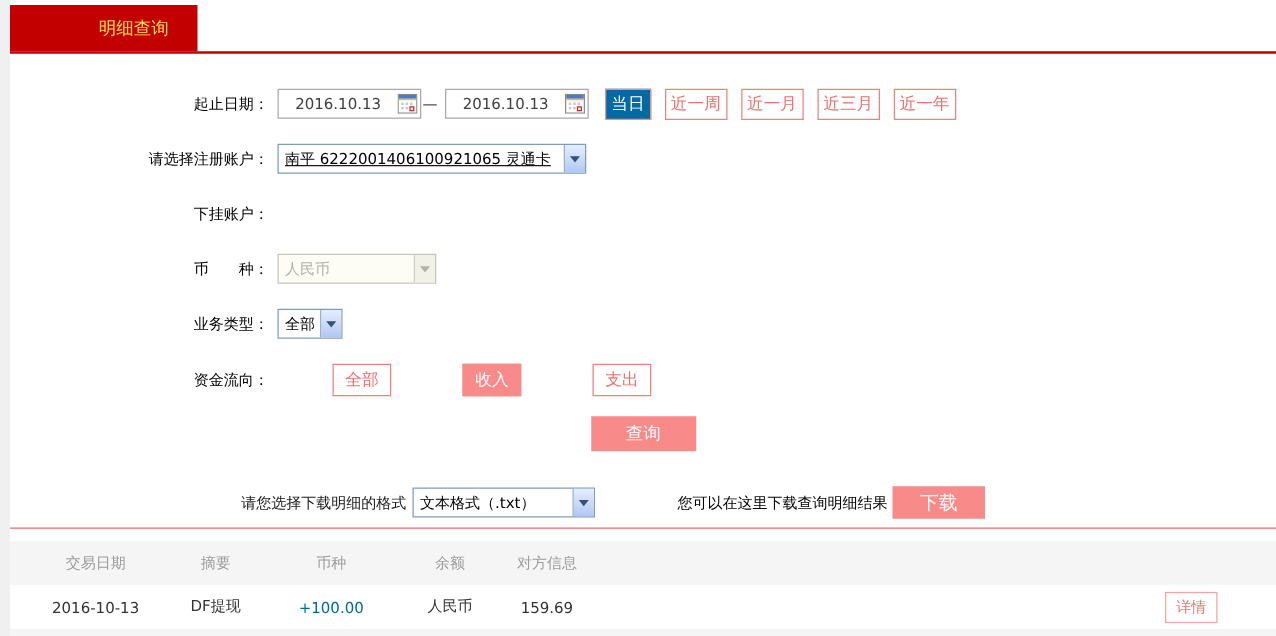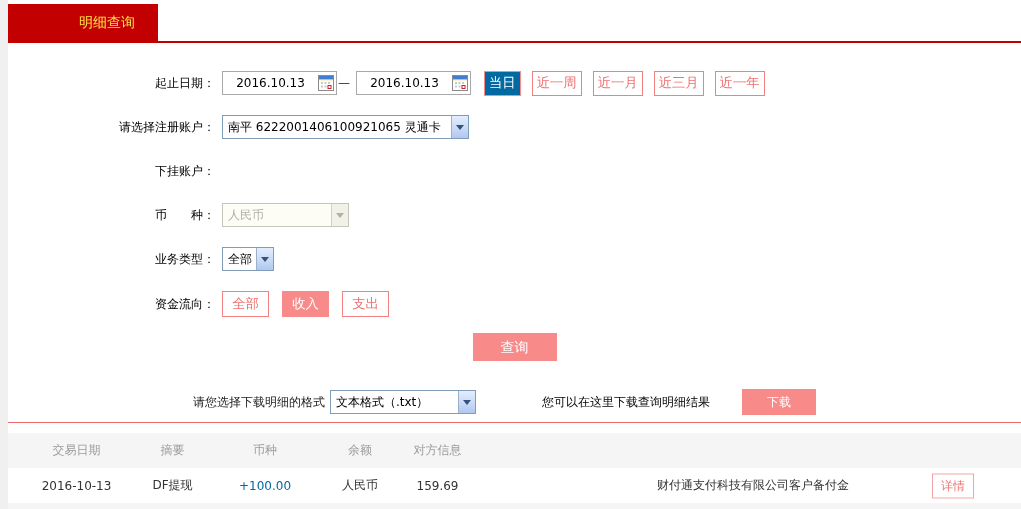--- a/index.html
+++ b/index.html
@@ -17,30 +17,30 @@
   .tab-active {
     width: 150px; height: 37px; background: #c30000; color: #fde047;
     font-size: 14px; display: flex; align-items: center; justify-content: center;
     cursor: pointer;
     padding-left: 48px;
   }
 
   
   .form { padding-top: 28px; }
   .frow { display: flex; align-items: center; height: 24px; margin-bottom: 20px; }
-  .frow.tall { height: 26px; margin-bottom: 0; }
+  .frow.tall { height: 26px; margin-bottom: 0; gap: 44px; }
   .flabel { width: 207px; text-align: right; white-space: pre; color: #000; }
 
   .datebox {
     width: 115px; height: 24px; border: 1px solid #a9a9a9; background: #fff;
     display: flex; align-items: center; margin-left: 7px;
   }
   .datebox input {
     border: none; outline: none; flex: 1; min-width: 0; height: 100%;
-    font-family: inherit; font-size: 12px; text-align: center; color: #000000;
+    font-family: inherit; font-size: 12px; text-align: center; color: #404040;
     background: transparent;
   }
   .cal { width: 16px; height: 16px; margin-right: 2px; flex: 0 0 auto; cursor: pointer; }
   .dash { margin: 0 6px 0 1px; color: #333; }
 
   .qbtn {
     height: 25px; padding: 0 4px; margin-left: 11px;
     background: #fff; border: 1px solid #f28080; color: #ef6f6f;
     display: inline-flex; align-items: center; cursor: pointer;
   }
@@ -57,21 +57,21 @@
     background: linear-gradient(#e3edfd 0%, #c7d8f6 60%, #b0c7f2 100%);
     border-left: 1px solid #9ab0cc;
     display: flex; align-items: center; justify-content: center;
   }
   .tri { width: 0; height: 0; border-left: 4px solid transparent; border-right: 4px solid transparent; border-top: 5px solid #33527d; }
   .select.disabled { border-color: #c6c6bd; background: #fdfdf6; cursor: default; }
   .select.disabled .select-value { color: #b0b0a8; }
   .select.disabled .select-arrow { background: #f1f1e8; border-left-color: #d0d0c6; }
   .select.disabled .tri { border-top-color: #b2b2a8; }
 
-  .w-reg { width: 247px; }
+  .w-reg { width: 247px; text-decoration: underline; }
   .w-sub { width: 274px; }
   .w-cur { width: 127px; }
   .w-biz { width: 52px; }
   .w-fmt { width: 146px; margin-left: 5px; gap: 20px; }
 
   .fbtn {
     width: 47px; height: 26px; margin-left: 13px;
     background: #fff; border: 1px solid #f28080; color: #ef6f6f;
     display: inline-flex; align-items: center; justify-content: center; cursor: pointer;
   }
@@ -81,23 +81,23 @@
   .query-btn {
     display: block; width: 84px; height: 28px; margin: 16px auto 0;
     background: #f88a8a; color: #fff; border: none; font-size: 14px;
     font-family: inherit; cursor: pointer; line-height: 28px; text-align: center;
   }
 
   
   .dlrow { display: flex; align-items: center; height: 26px; margin-top: 28px; padding-left: 185px; }
   .dl-hint { margin-left: 66px; color: #000; }
   .dl-btn {
-    width: 74px; height: 26px; margin-left: 32px;
+    width: 74px; height: 26px; margin-left: 4px;
     background: #f88a8a; color: #fff; border: none; font-family: inherit;
-    font-size: 12px; cursor: pointer;
+    font-size: 15px; cursor: pointer;
   }
 
   .divider { border: none; border-top: 1px solid #ee6a6a; margin-top: 7px; }
 
   
   .tgrid { display: grid; grid-template-columns: 137px 55px 130px 60px 95px 1fr; align-items: center; }
   .thead { margin-top: 10px; height: 35px; background: #f5f5f5; color: #9c9c9c; }
   .tcell { text-align: center; white-space: nowrap; }
   .trow { height: 35px; background: #fff; position: relative; color: #333; }
   .amount-pos { color: #0369a1; }
@@ -226,19 +226,18 @@
     <span class="tcell">余额</span>
     <span class="tcell">对方信息</span>
   </div>
 
   <div class="tgrid trow">
     <span class="tcell">2016-10-13</span>
     <span class="tcell">DF提现</span>
     <span class="tcell amount-pos">+100.00</span>
     <span class="tcell">人民币</span>
     <span class="tcell">159.69</span>
-    <span class="tcell">财付通支付科技有限公司客户备付金</span>
     <button class="detail-btn">详情</button>
   </div>
 
   <div class="tfoot"></div>
 
 </div>
 
 </body></html>

